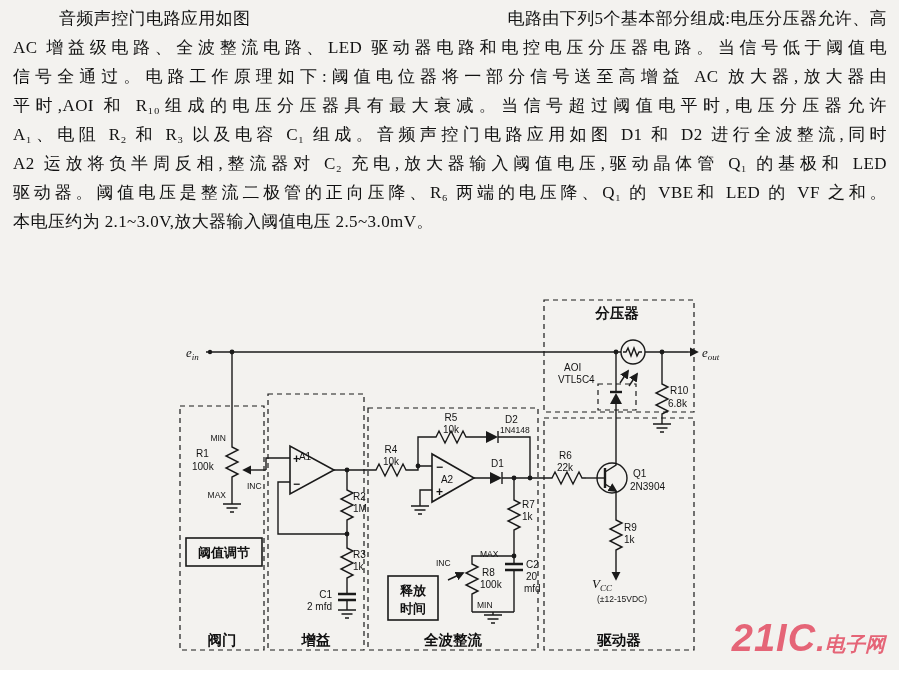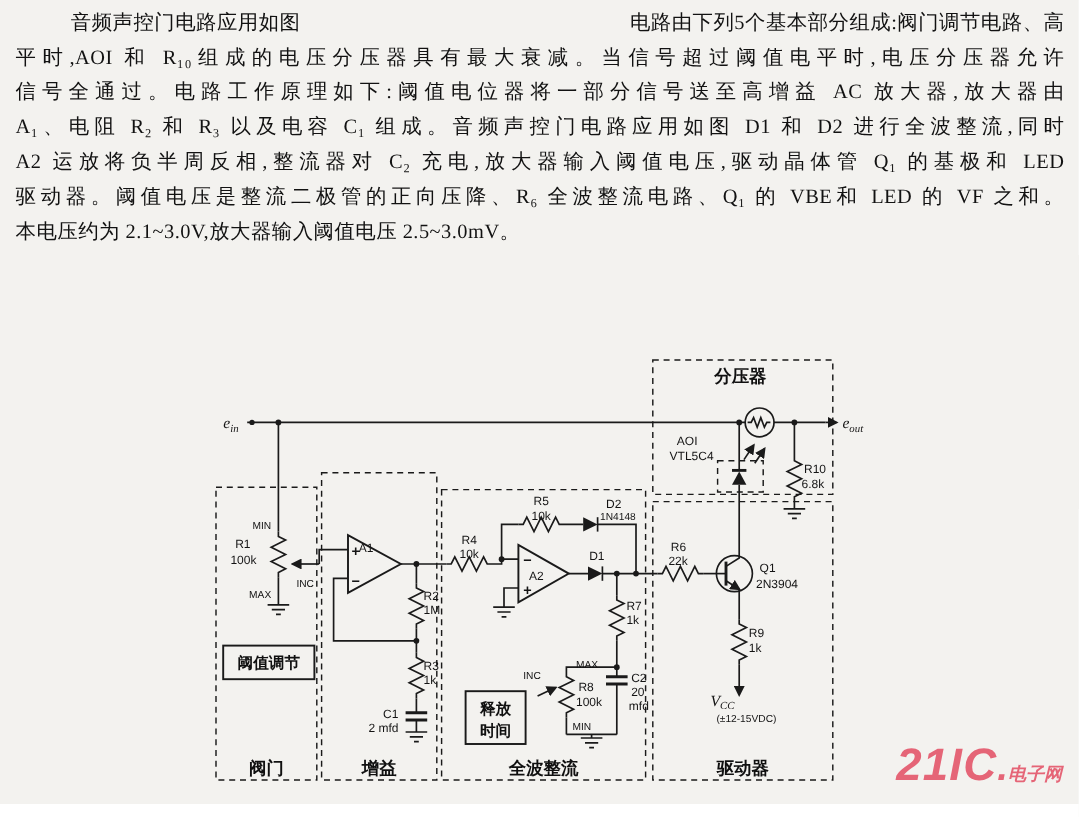--- a/index.html
+++ b/index.html
@@ -35,37 +35,38 @@
   .sub{font-size:9px;}
   
   .watermark{
     position:absolute; right:14px; bottom:10px;
     font-family:"Liberation Sans","DejaVu Sans",sans-serif;
     font-weight:bold; font-style:italic; color:#e4566b; opacity:.9;
     white-space:nowrap;
   }
   .wm-big{font-size:38px; letter-spacing:1px;text-align:center;}
   .wm-dot{font-size:32px;}
-  .wm-small{font-size:15px;}
+  .wm-small{font-size:20px;}
 </style>
 </head>
 <body>
 
 <div class="page">
 
   <div class="para">
     <div class="line first">
       <span class="indent">音频声控门电路应用如图</span>
-      <span>电路由下列5个基本部分组成:阀门调节电路、高</span>
+      <span>电路由下列5个基本部分组成:电压分压器允许、高</span>
     </div>
+    <div class="line just">AC 增益级电路、全波整流电路、LED 驱动器电路和电控电压分压器电路。当信号低于阈值电</div>
+    <div class="line just">信号全通过。电路工作原理如下:阈值电位器将一部分信号送至高增益 AC 放大器,放大器由</div>
     <div class="line just">平时,AOI 和 R₁₀组成的电压分压器具有最大衰减。当信号超过阈值电平时,电压分压器允许</div>
-    <div class="line just">信号全通过。电路工作原理如下:阈值电位器将一部分信号送至高增益 AC 放大器,放大器由</div>
     <div class="line just">A₁、电阻 R₂ 和 R₃ 以及电容 C₁ 组成。音频声控门电路应用如图 D1 和 D2 进行全波整流,同时</div>
     <div class="line just">A2 运放将负半周反相,整流器对 C₂ 充电,放大器输入阈值电压,驱动晶体管 Q₁ 的基极和 LED</div>
-    <div class="line just">驱动器。阈值电压是整流二极管的正向压降、R₆ 全波整流电路、Q₁ 的 VBE和 LED 的 VF 之和。</div>
+    <div class="line just">驱动器。阈值电压是整流二极管的正向压降、R₆ 两端的电压降、Q₁ 的 VBE和 LED 的 VF 之和。</div>
     <div class="line">本电压约为 2.1~3.0V,放大器输入阈值电压 2.5~3.0mV。</div>
   </div>
 
   <svg width="899" height="681" viewBox="0 0 899 681">
     <defs>
       <marker id="arr" viewBox="0 0 10 10" refX="8" refY="5" markerWidth="6.5" markerHeight="6.5" orient="auto">
         <path d="M0,0 L10,5 L0,10 z" fill="#1a1a1a"></path>
       </marker>
       <g id="res-v">
           <path class="w" d="M0,0 v4 l6,3 l-12,6 l12,6 l-12,6 l12,6 l-6,3 v4"></path>

